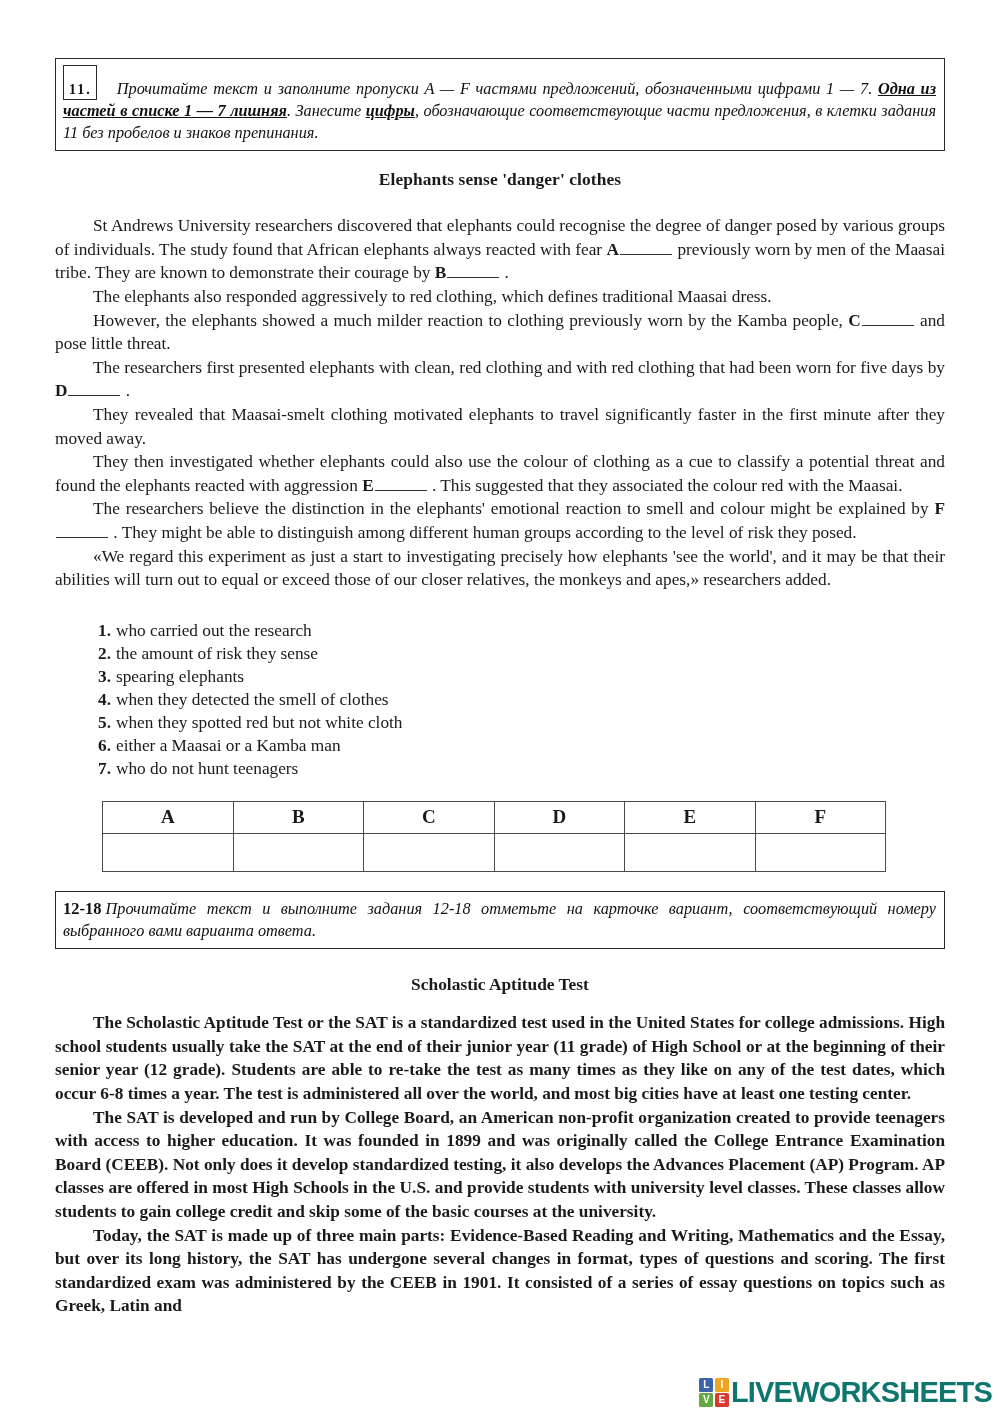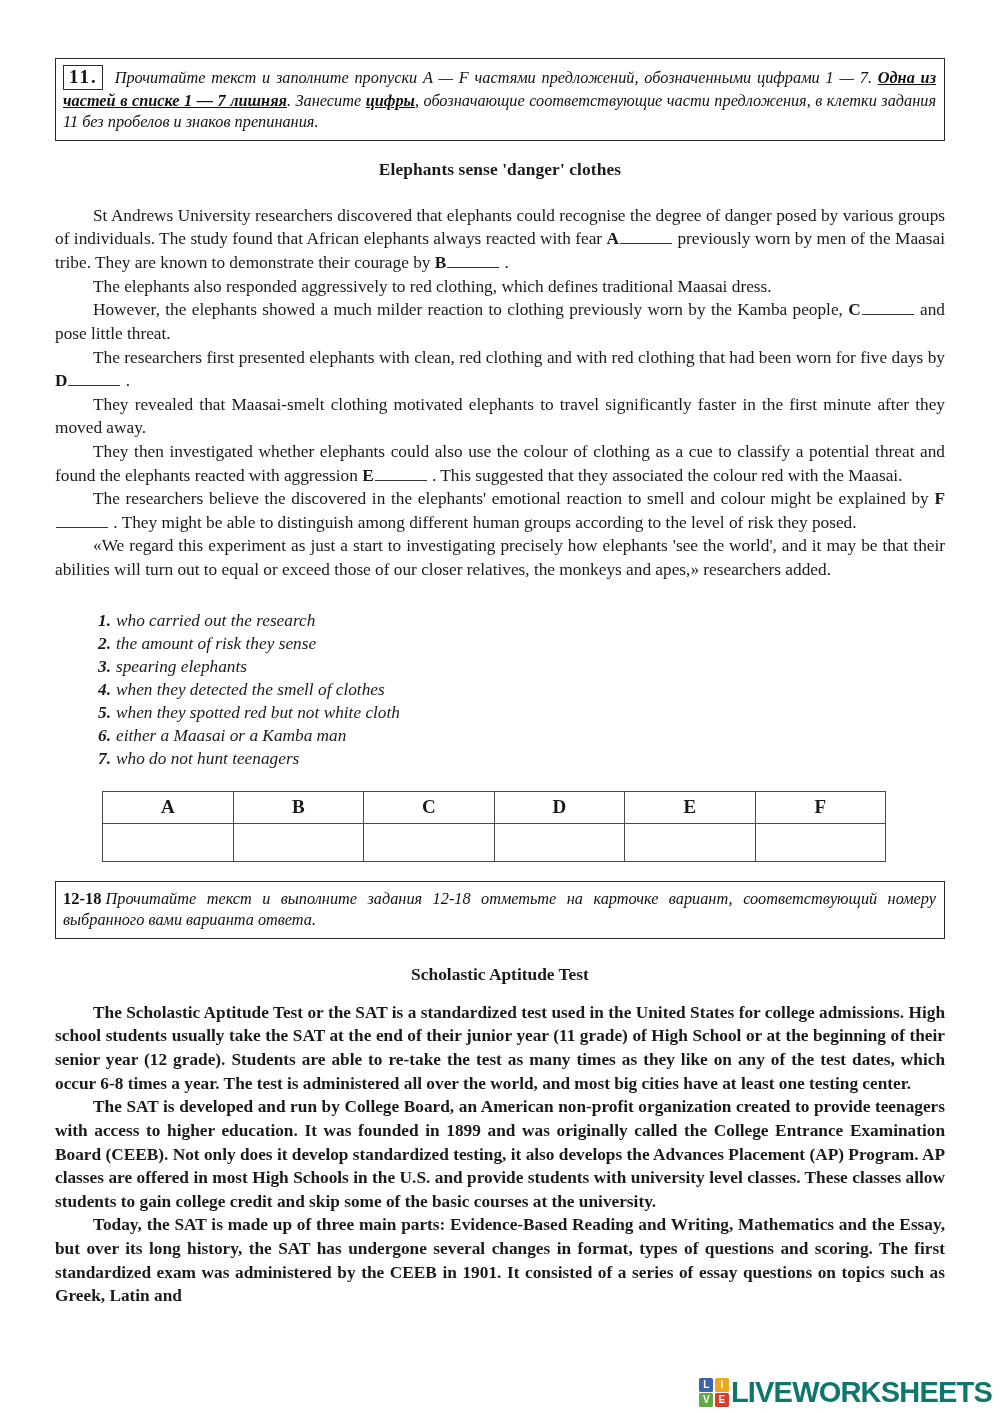--- a/index.html
+++ b/index.html
@@ -41,24 +41,24 @@
     line-height: 1.32;
     text-align: justify;
     color: #111;
   }
   .task-box .num-box {
     display: inline-block;
     border: 1.5px solid #2a2a2a;
     font-style: normal;
     font-weight: bold;
     letter-spacing: 2px;
-    padding: 0px 4px 1px 5px;
-    font-size: 19px;
+    padding: 16px 4px 1px 5px;
+    font-size: 14px;
     line-height: 1.15;
-    margin-right: 12px;
+    margin-right: 20px;
     vertical-align: baseline;
   }
   .task-box b { font-weight: normal; font-style: italic; }
   .task-box .u { text-decoration: underline; font-weight: bold; font-style: italic; }
   .task-box .plain-num {
     font-style: normal;
     font-weight: bold;
     margin-right: 4px;
     font-size: 16.5px;
   }
@@ -95,21 +95,21 @@
   
   .options {
     margin: 0;
     padding: 0;
     list-style: none;
     margin-top: 27px;
     margin-left: 43px;
     font-size: 17.3px;
     line-height: 1.33;
   }
-  .options li { margin: 0; font-style: italic; }
+  .options li { margin: 0; }
   .options .onum { font-weight: bold; margin-right: 5px; }
 
   
   .answer-table-wrap {
     margin-top: 21px;
     margin-left: 47px;
   }
   table.answers {
     border-collapse: collapse;
     width: 784px;
@@ -195,21 +195,21 @@
 
     <div class="article-title">Elephants sense 'danger' clothes</div>
 
     <div class="article-body" id="article1-body">
         <p><span>St Andrews University researchers discovered that elephants could recognise the degree of danger posed by various groups of individuals. The study found that African elephants always reacted with fear </span><b class="lbl">A</b><span class="blank"></span><span> previously worn by men of the Maasai tribe. They are known to demonstrate their courage by </span><b class="lbl">B</b><span class="blank"></span><span> .</span></p>
         <p><span>The elephants also responded aggressively to red clothing, which defines traditional Maasai dress.</span></p>
         <p><span>However, the elephants showed a much milder reaction to clothing previously worn by the Kamba people, </span><b class="lbl">C</b><span class="blank"></span><span> and pose little threat.</span></p>
         <p><span>The researchers first presented elephants with clean, red clothing and with red clothing that had been worn for five days by </span><b class="lbl">D</b><span class="blank"></span><span> .</span></p>
         <p><span>They revealed that Maasai-smelt clothing motivated elephants to travel significantly faster in the first minute after they moved away.</span></p>
         <p><span>They then investigated whether elephants could also use the colour of clothing as a cue to classify a potential threat and found the elephants reacted with aggression </span><b class="lbl">E</b><span class="blank"></span><span> . This suggested that they associated the colour red with the Maasai.</span></p>
-        <p><span>The researchers believe the discovered in the elephants' emotional reaction to smell and colour might be explained by </span><b class="lbl">F</b><span class="blank"></span><span> . They might be able to distinguish among different human groups according to the level of risk they posed.</span></p>
+        <p><span>The researchers believe the distinction in the elephants' emotional reaction to smell and colour might be explained by </span><b class="lbl">F</b><span class="blank"></span><span> . They might be able to distinguish among different human groups according to the level of risk they posed.</span></p>
         <p><span>«We regard this experiment as just a start to investigating precisely how elephants 'see the world', and it may be that their abilities will turn out to equal or exceed those of our closer relatives, the monkeys and apes,» researchers added.</span></p>
       </div>
 
     <ul class="options" id="options-list">
         <li><span class="onum">1.</span><span>who carried out the research</span></li>
         <li><span class="onum">2.</span><span>the amount of risk they sense</span></li>
         <li><span class="onum">3.</span><span>spearing elephants</span></li>
         <li><span class="onum">4.</span><span>when they detected the smell of clothes</span></li>
         <li><span class="onum">5.</span><span>when they spotted red but not white cloth</span></li>
         <li><span class="onum">6.</span><span>either a Maasai or a Kamba man</span></li>

